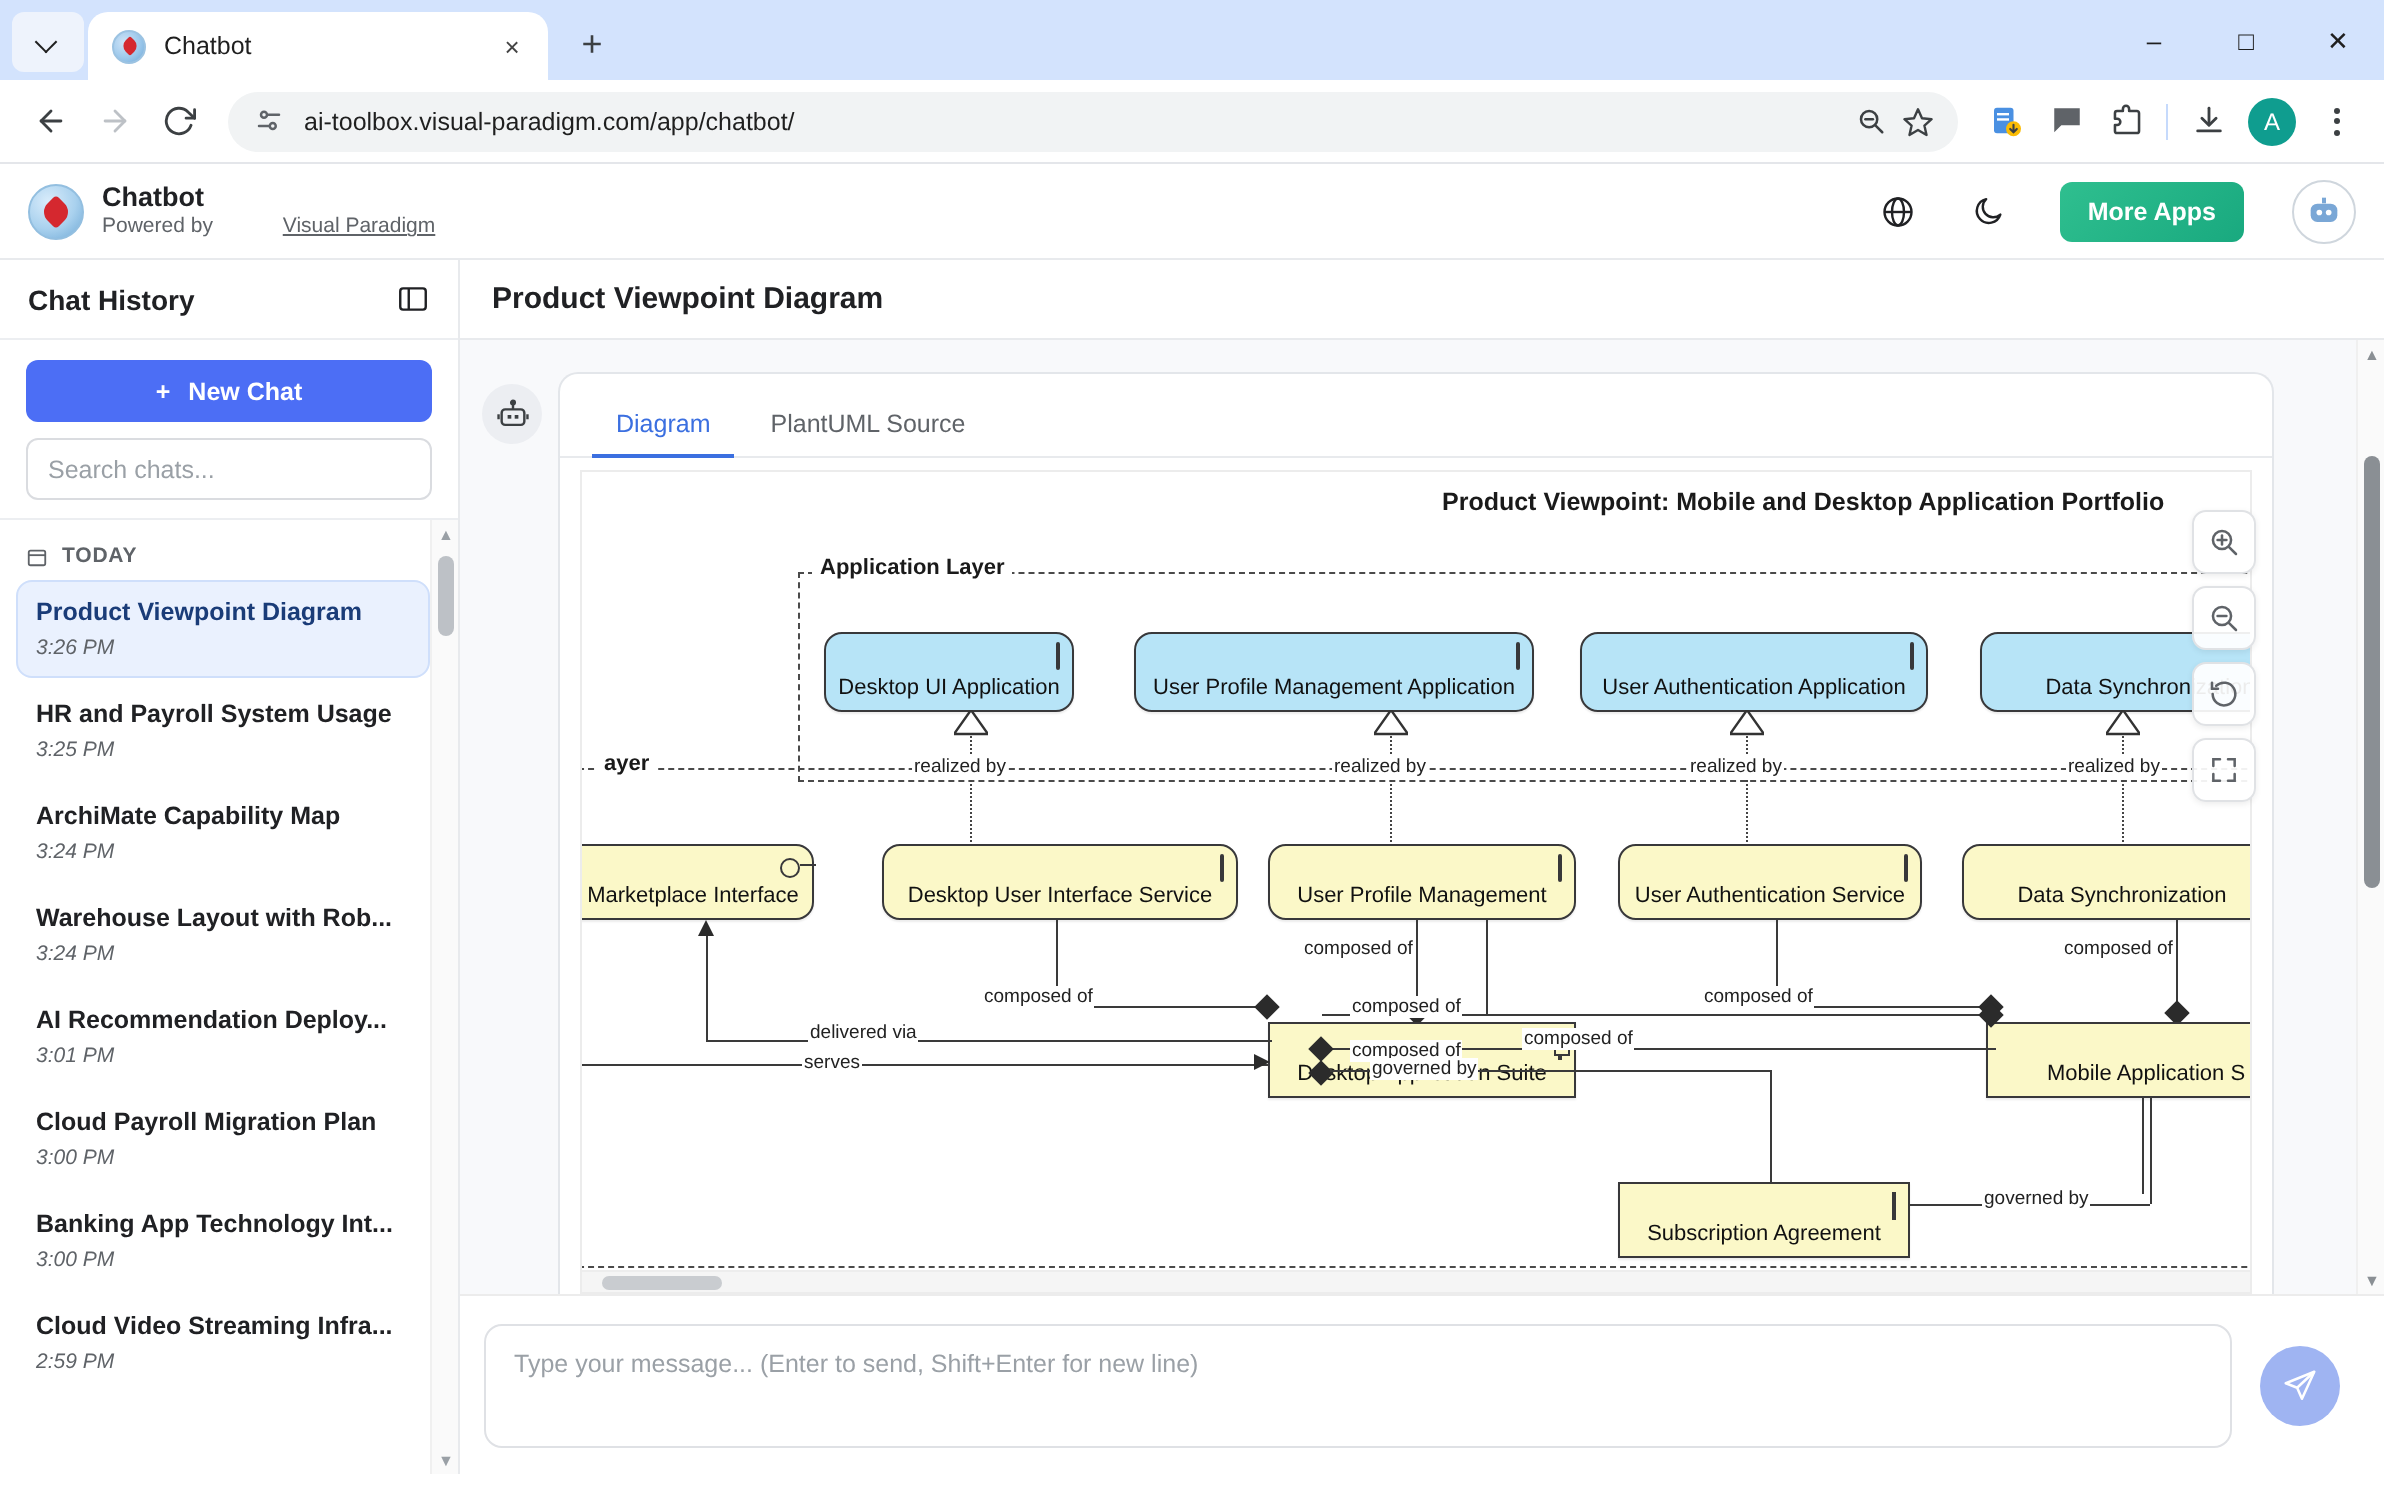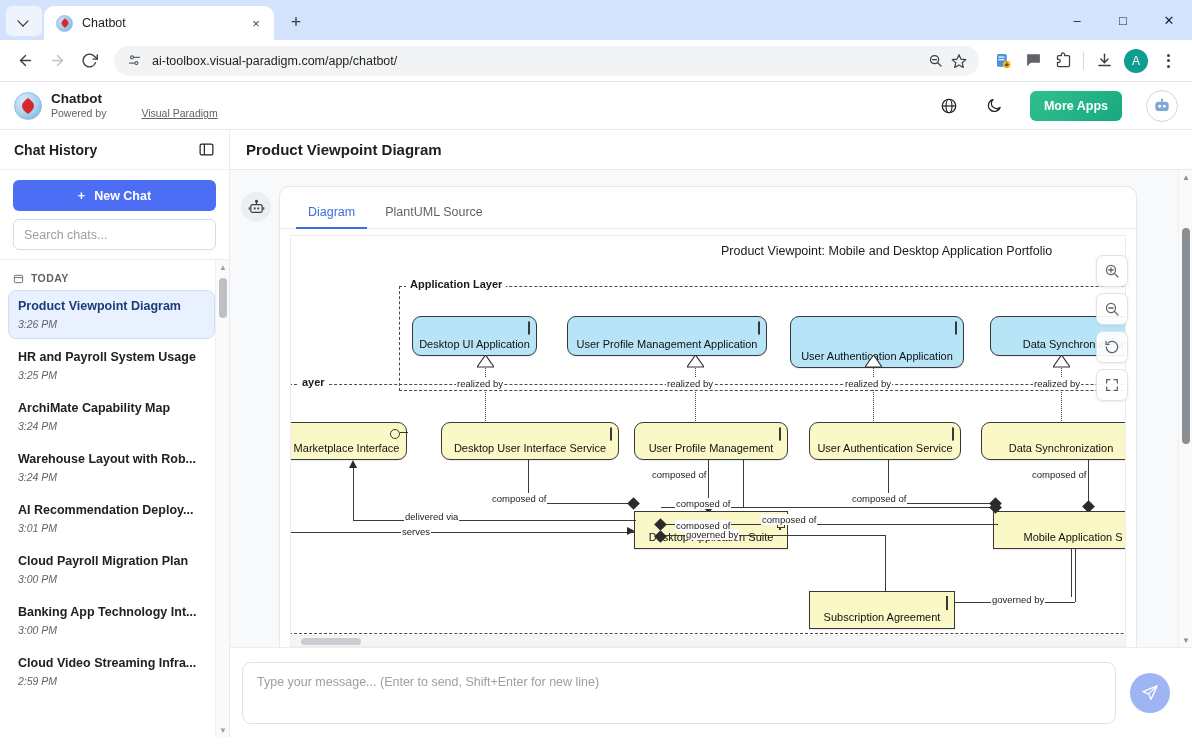--- a/index.html
+++ b/index.html
@@ -285,21 +285,21 @@
     margin: 6px 10px 0 10px;
     border: 1px solid #ececec;
     background: #fff;
   }
   .diagram-canvas {
     position: absolute; left: 0; top: 0;
     width: 1050px; height: 430px;
     background: #fff;
   }
   .dg-title {
-    position: absolute; font-size: 12.5px; font-weight: normal;
+    position: absolute; font-size: 12.5px; font-weight: bold;
     color: #1a1a1a; white-space: nowrap;
   }
   .layer-box {
     position: absolute;
     border: 1.6px dashed #4a4a4a;
     background: transparent;
   }
   .layer-label {
     position: absolute; top: -9px; left: 6px;
     background: #fff; padding: 0 4px;
@@ -677,21 +677,21 @@
             </div>
 
             <div class="node app" style="left:276px; top:80px; width:200px; height:40px;">
               <span class="glyph"><span class="g-rounded"></span></span>
               <span>User Profile Management Application</span>
             </div>
             <div class="node app" style="left:121px; top:80px; width:125px; height:40px;">
               <span class="glyph"><span class="g-rounded"></span></span>
               <span>Desktop UI Application</span>
             </div>
-            <div class="node app" style="left:499px; top:80px; width:174px; height:52px;">
+            <div class="node app" style="left:499px; top:80px; width:174px; height:40px;">
               <span class="glyph"><span class="g-rounded"></span></span>
               <span>User Authentication Application</span>
             </div>
             <div class="node app" style="left:699px; top:80px; width:170px; height:40px;">
 
               <span>Data Synchronization</span>
             </div>
 
             <div class="realize-line" style="left:194px; top:129px; height:68px;"></div>
             <svg class="tri-svg" style="left:186px; top:119px;" width="17" height="13">

